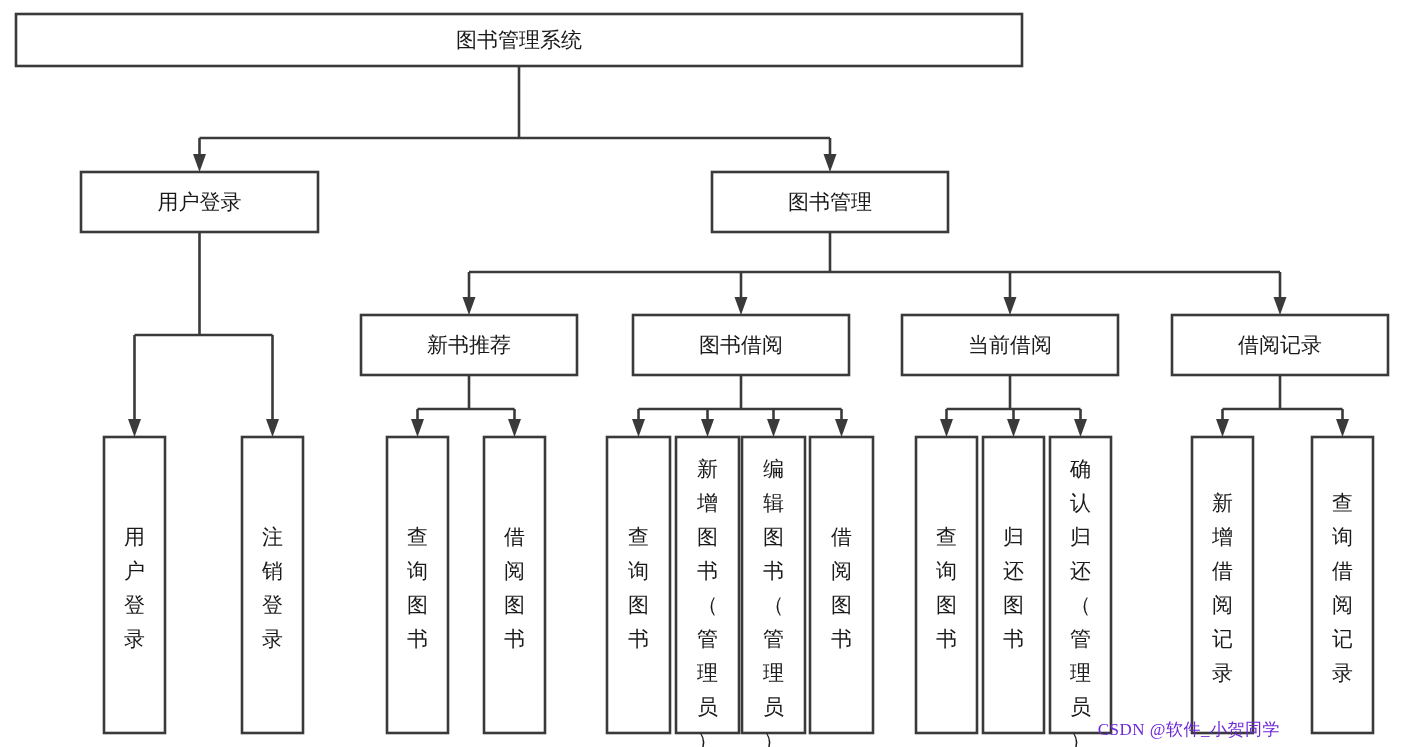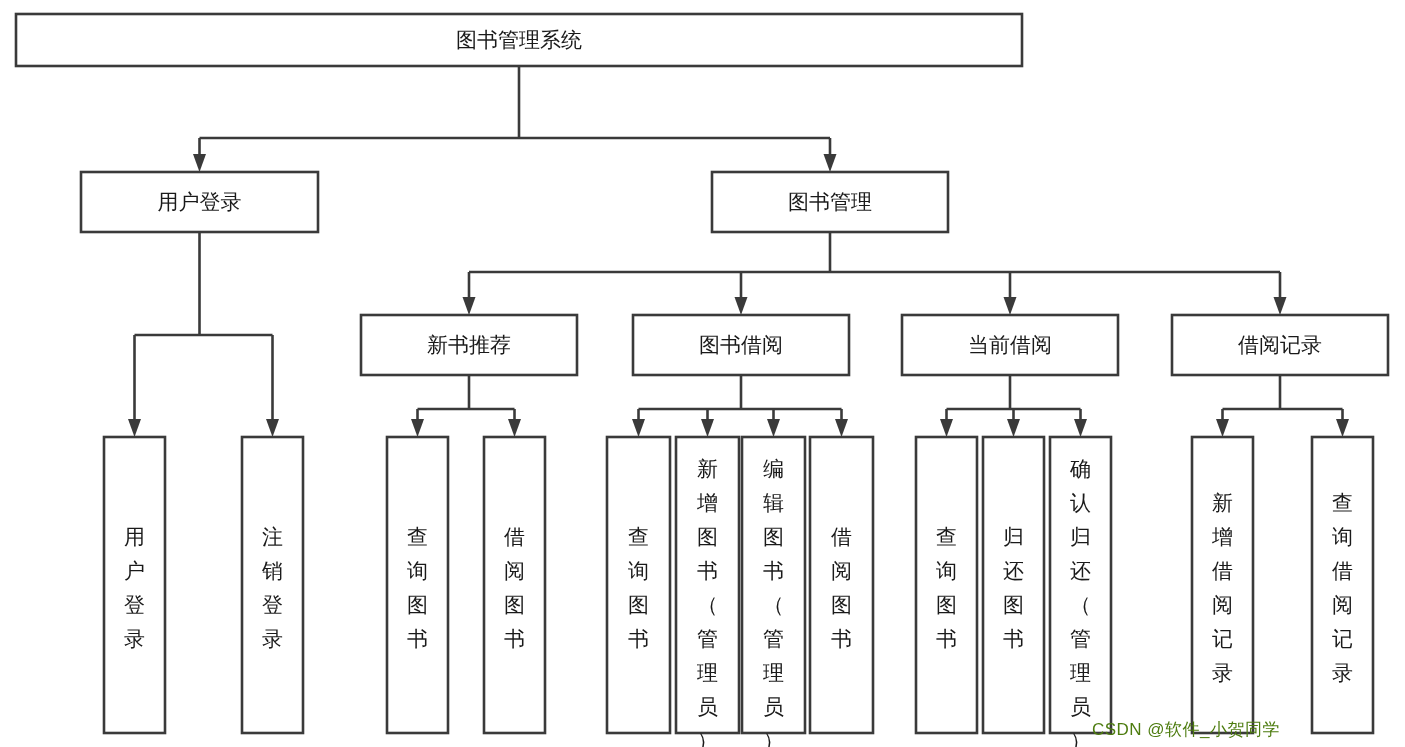--- a/index.html
+++ b/index.html
@@ -53,23 +53,23 @@
   .node-label-v {
     font-family: "Liberation Sans", "DejaVu Sans", sans-serif;
     font-size: 21px;
     fill: #1a1a1a;
     text-anchor: middle;
   }
   .watermark-text {
     position: absolute;
     right: 8px;
     bottom: 6px;
-    font-family: Liberation Sans, sans-serif;
+    font-family: Liberation Serif, serif;
     font-size: 17px;
-    color: #4d7c0f;
+    color: #6d28d9;
     white-space: nowrap;
     letter-spacing: 0.5px;
   }
 </style>
 </head>
 <body>
 
 <div id="diagram-root">
   <svg id="tree-svg" viewBox="0 0 1405 747">
     <g id="edges-layer">

